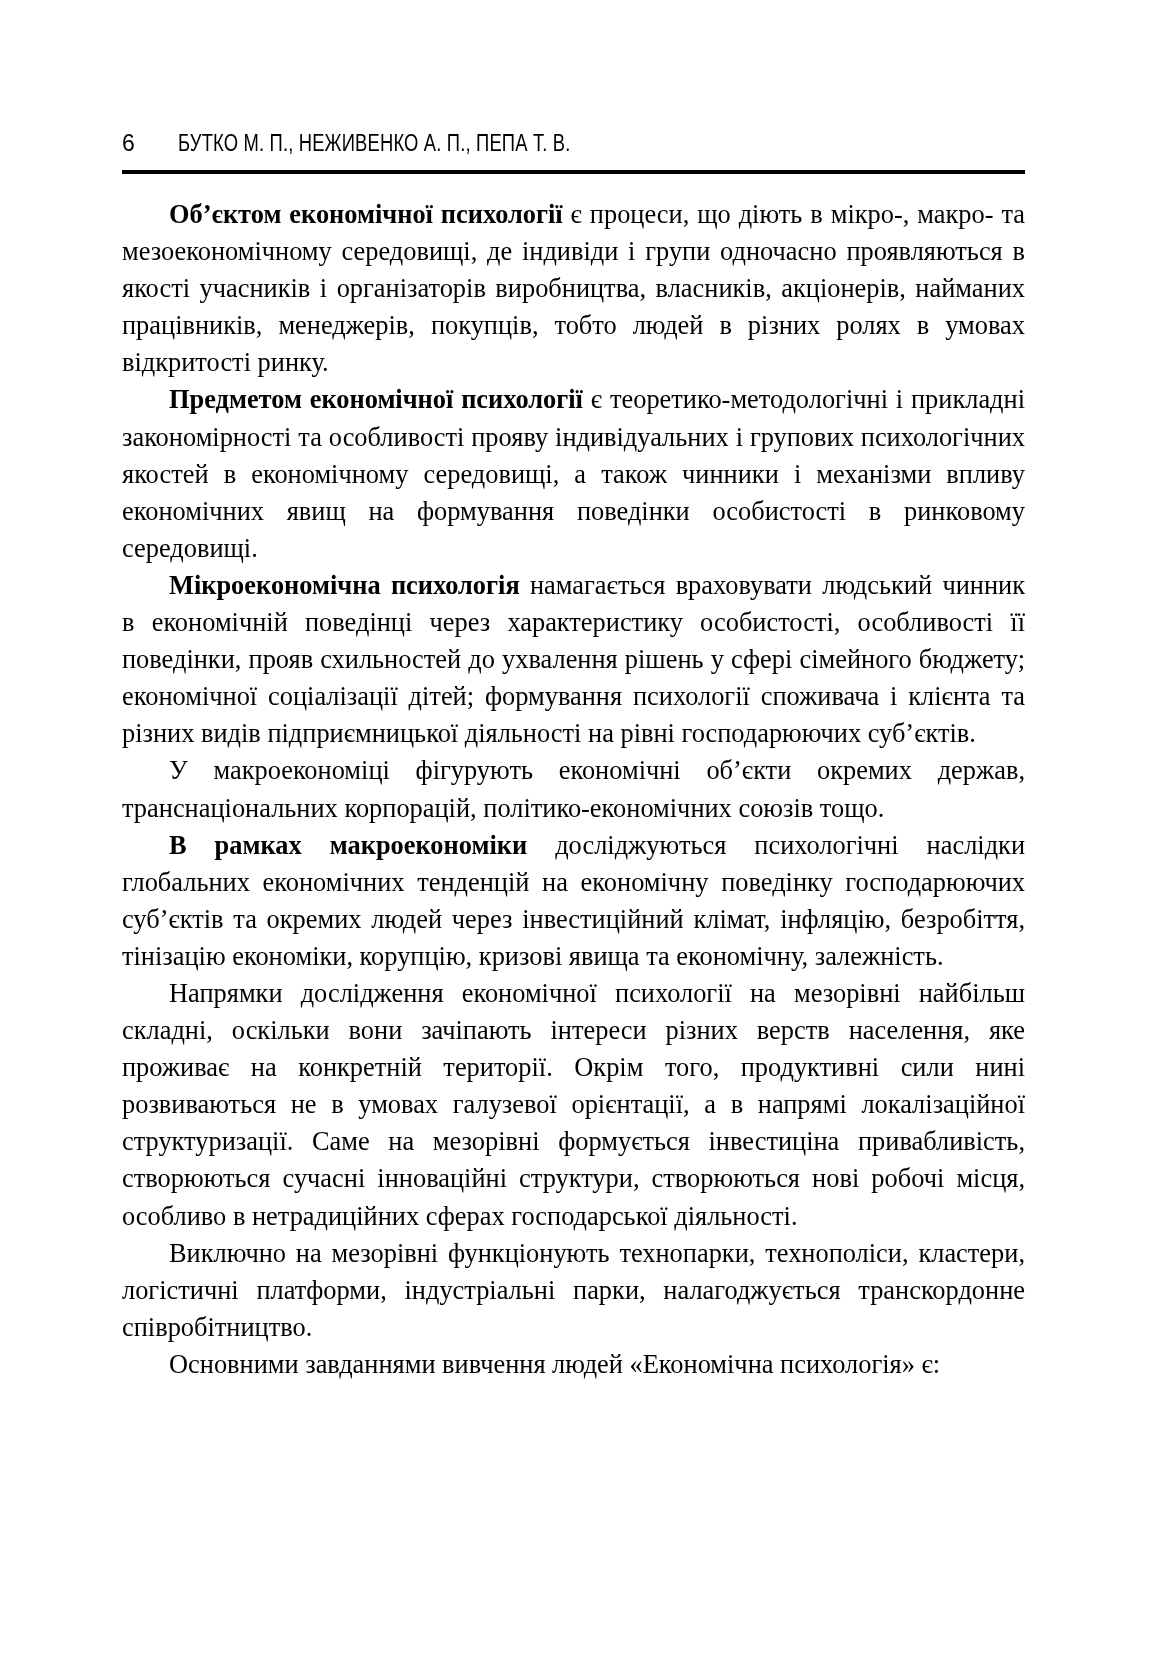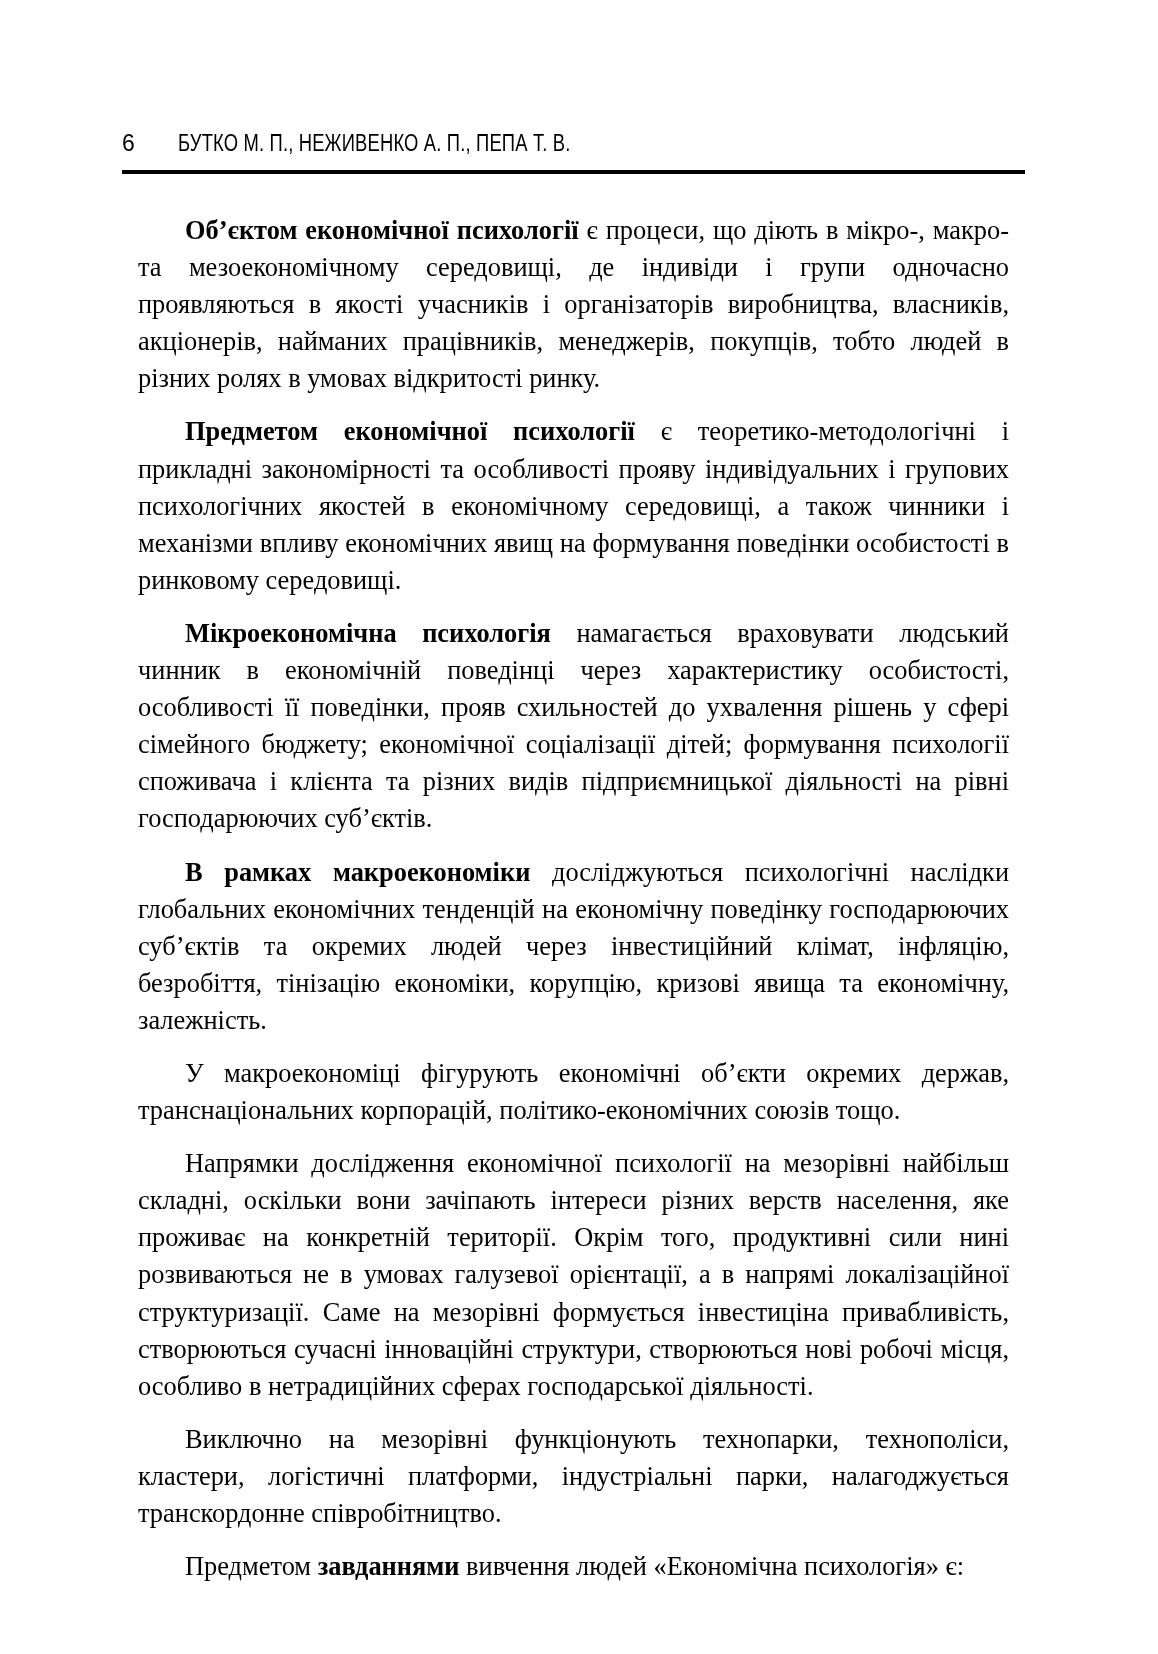--- a/index.html
+++ b/index.html
@@ -59,50 +59,50 @@
     width: 903px;
     font-family: "Liberation Serif", "DejaVu Serif", serif;
     font-size: 26.4px;
     line-height: 37.1px;
     color: #000000;
     text-align: justify;
     text-justify: inter-word;
     hyphens: manual;
   }
   .body-text p {
-    margin: 16px;
+    margin: 0;
     text-indent: 47px;
     text-align: justify;
   }
   .body-text p:last-child {
     text-align: justify;
   }
   .lead {
     font-weight: bold;
   }
   .term {
-    font-weight: bold;
+    font-weight: normal;
   }
 </style>
 </head>
 <body>
 
 <div class="page">
 
   <div class="running-head">
     <div class="folio">6</div>
     <div class="head-title">БУТКО М. П., НЕЖИВЕНКО А. П., ПЕПА Т. В.</div>
   </div>
 
   <div class="head-rule"></div>
 
   <div class="body-text" id="body">
       <p><span class="lead">Об’єктом економічної психології</span><span> є процеси, що діють в мікро-, макро- та мезоекономічному середовищі, де індивіди і групи одночасно проявляються в якості учасників і організаторів виробництва, власників, акціонерів, найманих працівників, менеджерів, покупців, тобто людей в різних ролях в умовах відкритості ринку.</span></p>
       <p><span class="lead">Предметом економічної психології</span><span> є теоретико-методологічні і прикладні закономірності та особливості прояву індивідуальних і групових психологічних якостей в економічному середовищі, а також чинники і механізми впливу економічних явищ на формування поведінки особистості в ринковому середовищі.</span></p>
       <p><span class="lead">Мікроекономічна психологія</span><span> намагається враховувати людський чинник в економічній поведінці через характеристику особистості, особливості її поведінки, прояв схильностей до ухвалення рішень у сфері сімейного бюджету; економічної соціалізації дітей; формування психології споживача і клієнта та різних видів підприємницької діяльності на рівні господарюючих суб’єктів.</span></p>
+      <p><span>У макроекономіці фігурують економічні об’єкти окремих держав, транснаціональних корпорацій, політико-економічних союзів тощо.</span></p>
       <p><span class="lead">В рамках макроекономіки</span><span> досліджуються психологічні наслідки глобальних економічних тенденцій на економічну поведінку господарюючих суб’єктів та окремих людей через інвестиційний клімат, інфляцію, безробіття, тінізацію економіки, корупцію, кризові явища та економічну, залежність.</span></p>
-      <p><span>У макроекономіці фігурують економічні об’єкти окремих держав, транснаціональних корпорацій, політико-економічних союзів тощо.</span></p>
       <p><span>Напрямки дослідження економічної психології на мезорівні найбільш складні, оскільки вони зачіпають інтереси різних верств населення, яке проживає на конкретній території. Окрім того, продуктивні сили нині розвиваються не в умовах галузевої орієнтації, а в напрямі локалізаційної структуризації. Саме на мезорівні формується інвестиціна привабливість, створюються сучасні інноваційні структури, створюються нові робочі місця, особливо в нетрадиційних сферах господарської діяльності.</span></p>
       <p><span>Виключно на мезорівні функціонують технопарки, технополіси, кластери, логістичні платформи, індустріальні парки, налагоджується транскордонне співробітництво.</span></p>
-      <p><span>Предметом </span><span class="term">завданнями</span><span> вивчення людей «Економічна психологія» є:</span></p>
+      <p><span>Основними </span><span class="term">завданнями</span><span> вивчення людей «Економічна психологія» є:</span></p>
     </div>
 
 </div>
 
 </body></html>

